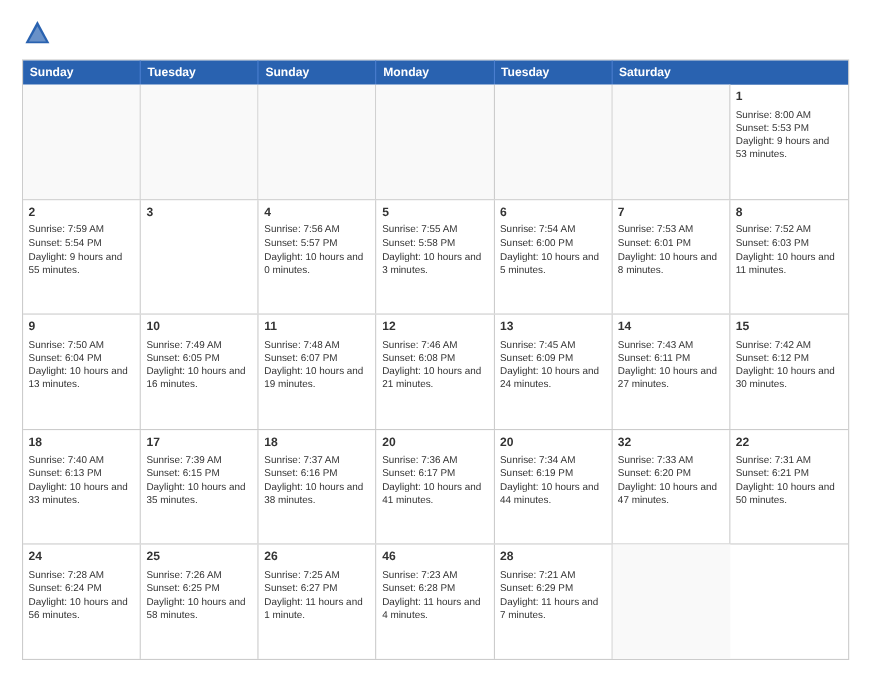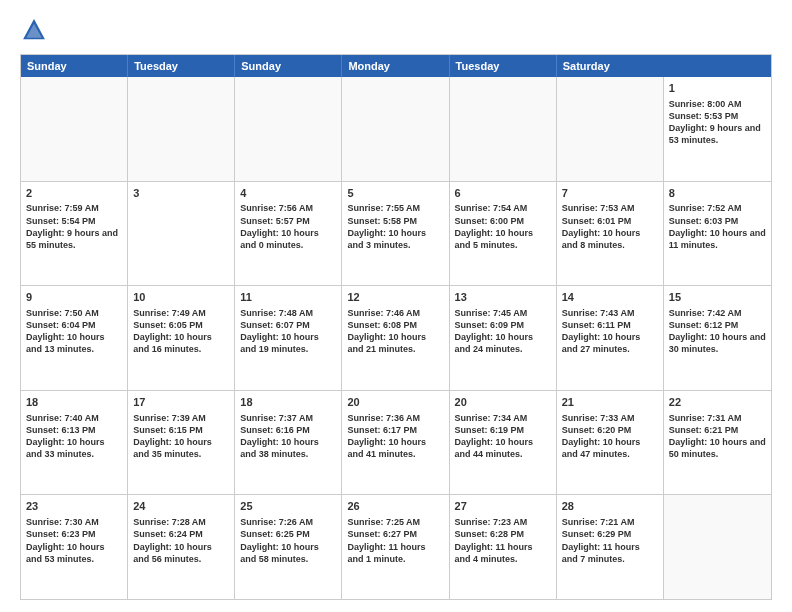--- a/index.html
+++ b/index.html
@@ -98,21 +98,20 @@
     .day-num {
       font-size: 11px;
       font-weight: bold;
       display: block;
       margin-bottom: 2px;
     }
     .cell-info {
       font-size: 9px;
       line-height: 1.35;
       color: #333;
-      font-weight: bold;
     }
   </style>
 </head>
 <body>
 
 <div class="page">
   <div class="header">
     <div class="logo">
       <svg class="logo-icon" viewBox="0 0 36 36">
         <polygon points="18,4 32,30 4,30" fill="#2962b0"></polygon>
@@ -225,47 +224,43 @@
           </div>
           <div class="cal-cell">
             <span class="day-num">20</span>
             <div class="cell-info">Sunrise: 7:36 AM<br>Sunset: 6:17 PM<br>Daylight: 10 hours and 41 minutes.</div>
           </div>
           <div class="cal-cell">
             <span class="day-num">20</span>
             <div class="cell-info">Sunrise: 7:34 AM<br>Sunset: 6:19 PM<br>Daylight: 10 hours and 44 minutes.</div>
           </div>
           <div class="cal-cell">
-            <span class="day-num">21</span>
+            <span class="day-num">32</span>
             <div class="cell-info">Sunrise: 7:33 AM<br>Sunset: 6:20 PM<br>Daylight: 10 hours and 47 minutes.</div>
           </div>
           <div class="cal-cell">
             <span class="day-num">22</span>
             <div class="cell-info">Sunrise: 7:31 AM<br>Sunset: 6:21 PM<br>Daylight: 10 hours and 50 minutes.</div>
           </div>
         </div>
         <div class="cal-row">
           <div class="cal-cell">
-            <span class="day-num">23</span>
-            <div class="cell-info">Sunrise: 7:30 AM<br>Sunset: 6:23 PM<br>Daylight: 10 hours and 53 minutes.</div>
-          </div>
-          <div class="cal-cell">
             <span class="day-num">24</span>
             <div class="cell-info">Sunrise: 7:28 AM<br>Sunset: 6:24 PM<br>Daylight: 10 hours and 56 minutes.</div>
           </div>
           <div class="cal-cell">
             <span class="day-num">25</span>
             <div class="cell-info">Sunrise: 7:26 AM<br>Sunset: 6:25 PM<br>Daylight: 10 hours and 58 minutes.</div>
           </div>
           <div class="cal-cell">
             <span class="day-num">26</span>
             <div class="cell-info">Sunrise: 7:25 AM<br>Sunset: 6:27 PM<br>Daylight: 11 hours and 1 minute.</div>
           </div>
           <div class="cal-cell">
-            <span class="day-num">27</span>
+            <span class="day-num">46</span>
             <div class="cell-info">Sunrise: 7:23 AM<br>Sunset: 6:28 PM<br>Daylight: 11 hours and 4 minutes.</div>
           </div>
           <div class="cal-cell">
             <span class="day-num">28</span>
             <div class="cell-info">Sunrise: 7:21 AM<br>Sunset: 6:29 PM<br>Daylight: 11 hours and 7 minutes.</div>
           </div>
           <div class="cal-cell empty"></div>
         </div>
       </div>
   </div>

